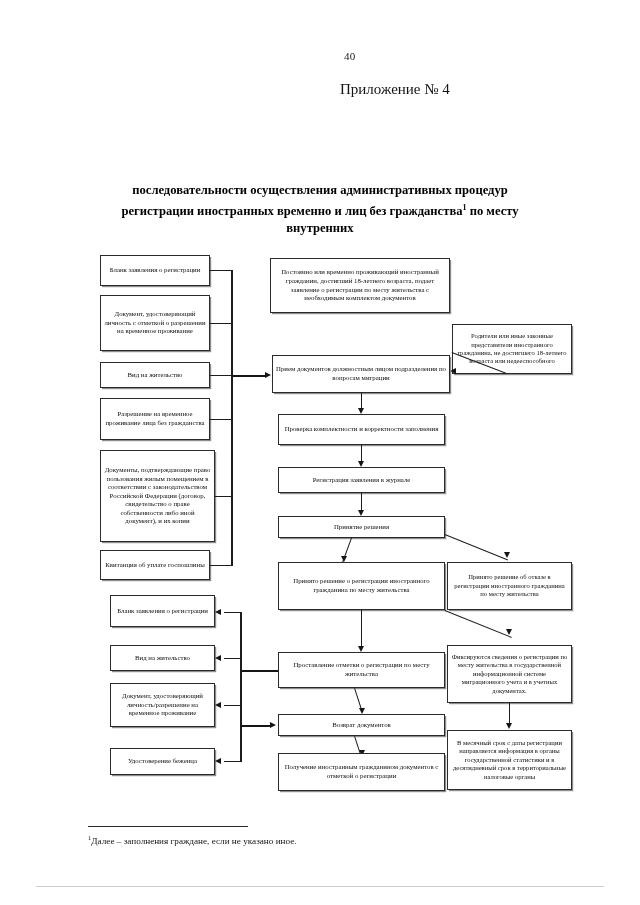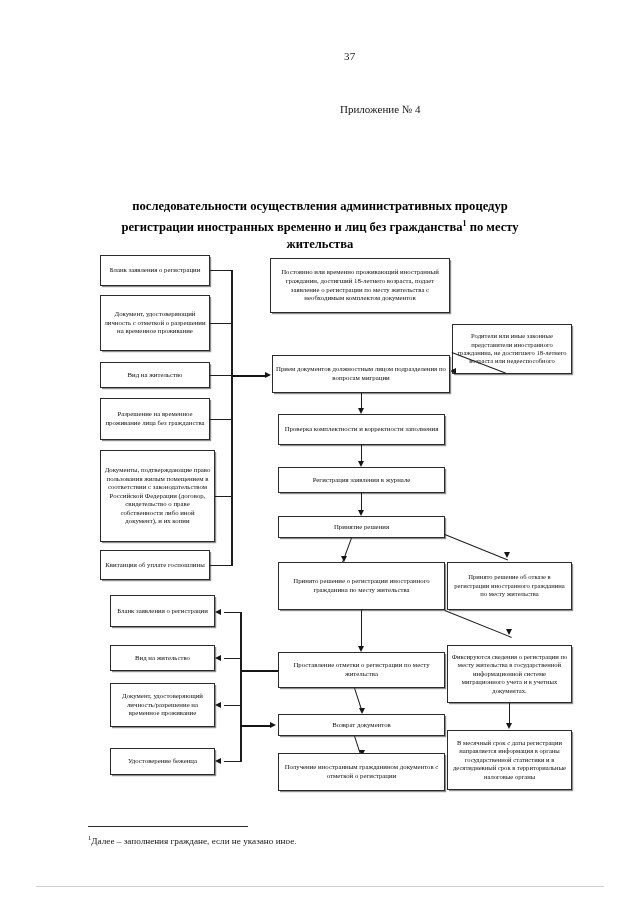--- a/index.html
+++ b/index.html
@@ -5,29 +5,29 @@
   html,body{margin:0;padding:0;background:#b9b9b9;}
   body{font-family:"Liberation Serif", serif;}
   .page{
     position:relative;width:640px;height:905px;background:#ffffff;margin:0 auto;
     overflow:hidden;
   }
   .page-num{
     position:absolute;left:344px;top:50px;font-size:11px;color:#1a1a1a;letter-spacing:.2px;
   }
   .header-block{
-    position:absolute;left:340px;top:84px;width:232px;font-size:11px;line-height:11.4px;
-    color:#141414;text-align:justify;text-justify:inter-word;margin-top:20px;
+    position:absolute;left:340px;top:84px;width:232px;font-size:15px;line-height:11.4px;
+    color:#141414;text-align:justify;text-justify:inter-word;
   }
   .header-block .l1{text-align:left;}
   .title{
     position:absolute;left:60px;top:182px;width:520px;text-align:center;color:#000;
   }
   .title .t1{font-size:14px;font-weight:bold;letter-spacing:.5px;}
-  .title .t2{font-size:12.6px;font-weight:bold;line-height:17px;margin-top:16px;}
+  .title .t2{font-size:12.6px;font-weight:bold;line-height:17px;margin-top:0;}
   .title sup{font-size:8px;vertical-align:super;}
 
   .box{
     position:absolute;border:1px solid #2b2b2b;background:#fff;box-sizing:border-box;
     display:flex;align-items:center;justify-content:center;text-align:center;
     font-size:6.6px;line-height:8.4px;color:#101010;padding:2px 3px;
   }
   .box.left{font-size:6.8px;line-height:8.6px;}
   .box.ctr{font-size:6.8px;line-height:8.6px;}
   .box.shadow{box-shadow:1.6px 1.6px 0 -0.4px #8d8d8d;}
@@ -48,31 +48,31 @@
   .footnote-rule{position:absolute;left:88px;top:826px;width:160px;height:1px;background:#2a2a2a;}
   .footnote{position:absolute;left:88px;top:832px;font-size:9.2px;color:#141414;line-height:12px;}
   .footnote sup{font-size:6.6px;vertical-align:super;}
   .bottom-rule{position:absolute;left:36px;top:886px;width:568px;height:1px;background:#cfcfcf;}
 </style>
 </head>
 <body>
 
 <div class="page">
 
-  <div class="page-num">37</div>
+  <div class="page-num">40</div>
 
   <div class="header-block">
     <div class="l1">Приложение № 4</div>
   </div>
 
   <div class="title">
     <div class="t2">
       <span>последовательности осуществления административных процедур</span><br>
       <span>регистрации иностранных временно и лиц без гражданства</span><sup>1</sup><span> по месту</span><br>
-      <span>жительства</span>
+      <span>внутренних</span>
     </div>
   </div>
 
   <div class="box left shadow" style="left:100px;top:255px;width:110px;height:31px;">
     <span>Бланк заявления о регистрации</span>
   </div>
 
   <div class="box left shadow" style="left:100px;top:295px;width:110px;height:56px;">
     <span>Документ, удостоверяющий личность с отметкой о разрешении на временное проживание</span>
   </div>

